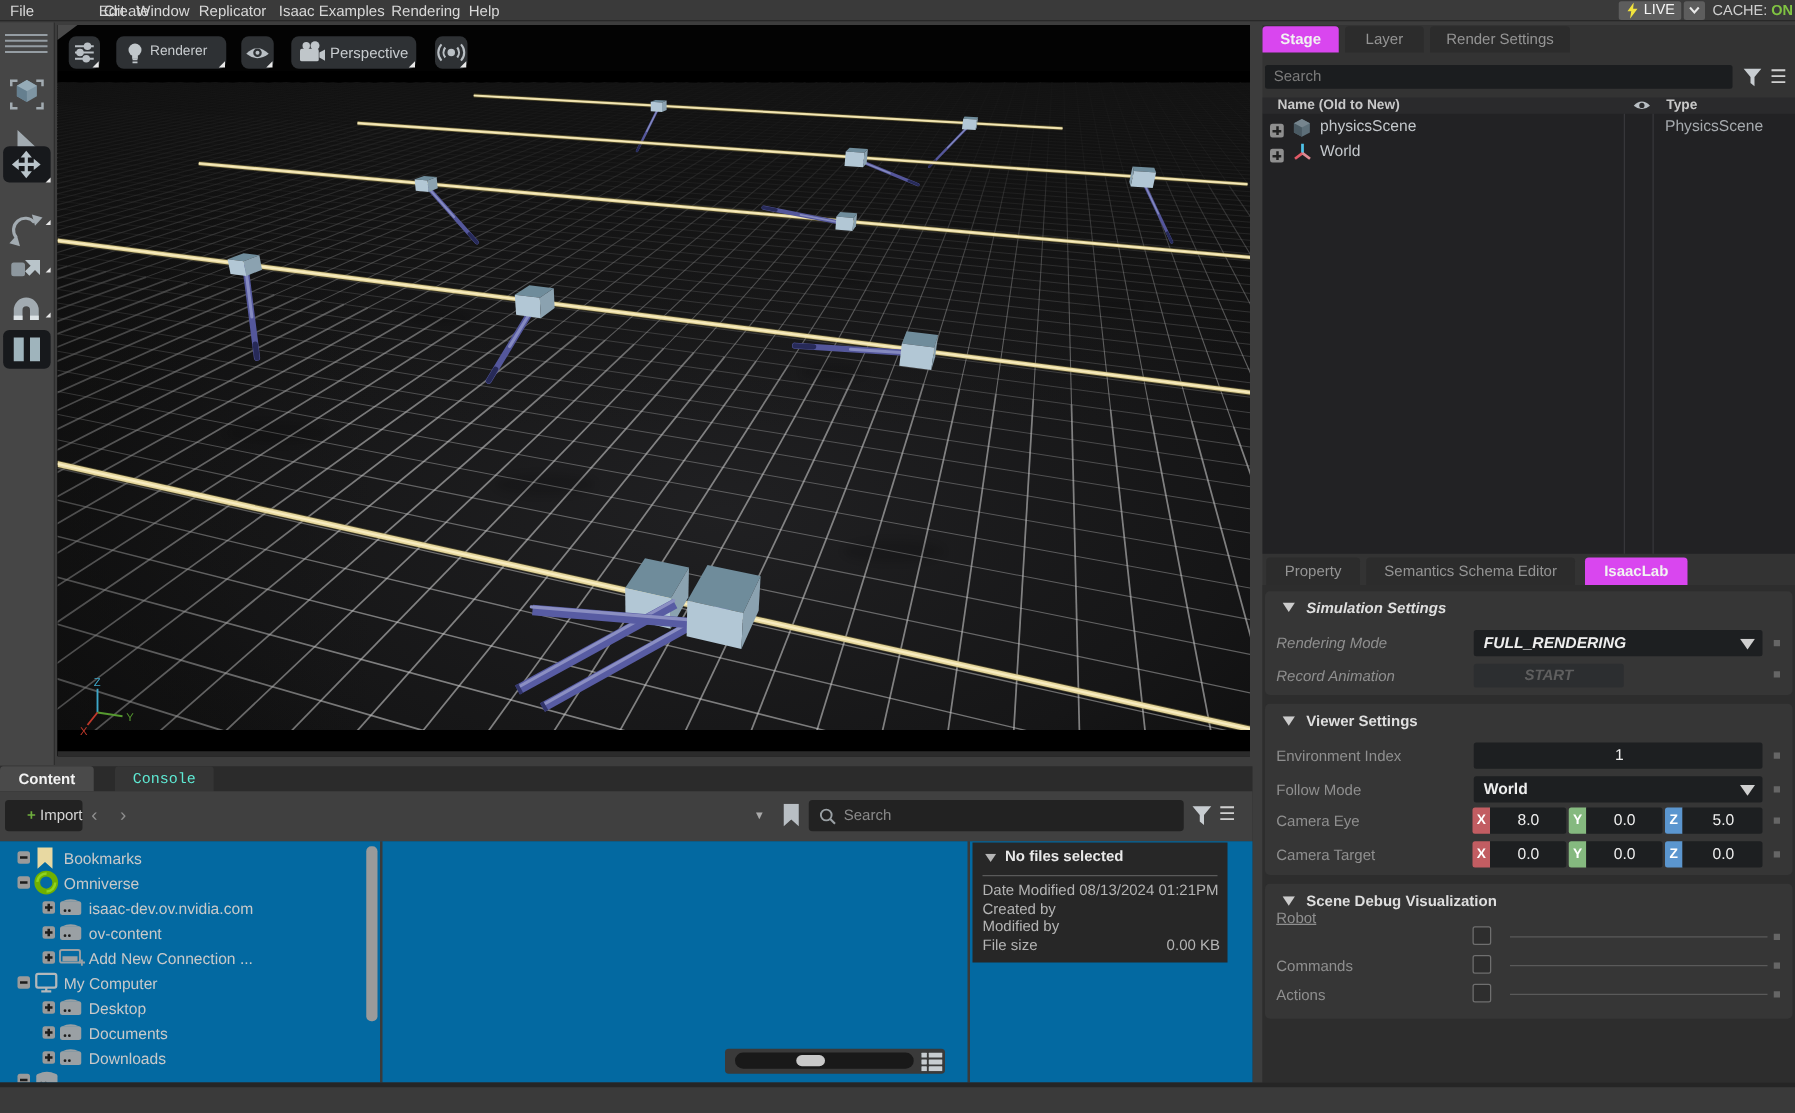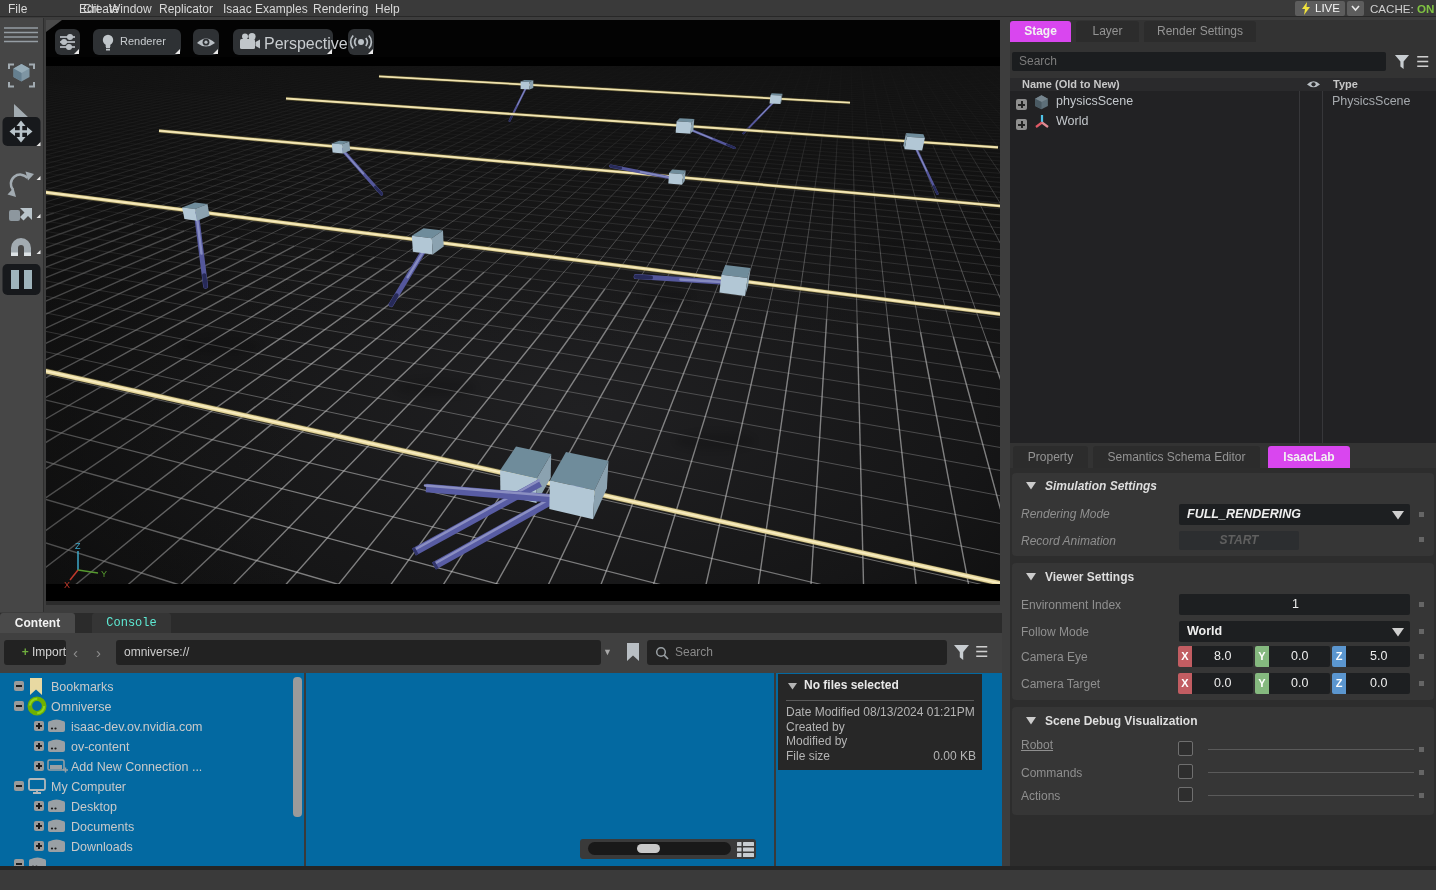--- a/index.html
+++ b/index.html
@@ -128,21 +128,21 @@
     </div>
     <div class="abs" style="left:187px;top:9px;width:100px;height:26px;background:#2e3134;border-radius:6px;">
       <svg width="24" height="20" viewBox="0 0 24 20" style="position:absolute;left:4px;top:3px;">
           <g fill="#c0c6ca">
             <circle cx="8" cy="4.5" r="3"></circle>
             <circle cx="15" cy="4.5" r="3.6"></circle>
             <rect x="3" y="7" width="15" height="10" rx="1.5"></rect>
             <path d="M18.5 10 l4.5 -2.5 v9 l-4.5 -2.5 Z"></path>
           </g>
         </svg>
-      <span class="abs" style="left:31px;top:6px;color:#c8cccf;font-size:16px;">Perspective</span>
+      <span class="abs" style="left:31px;top:6px;color:#c8cccf;font-size:12px;">Perspective</span>
       <div class="abs" style="left:94px;top:20px;width:0;height:0;border-left:5px solid transparent;border-bottom:5px solid #e8e8e8;"></div>
     </div>
     <div class="abs" style="left:302px;top:9px;width:26px;height:26px;background:#2e3134;border-radius:6px;">
       <svg width="26" height="26" viewBox="0 0 26 26">
           <g fill="none" stroke="#b9bfc4">
             <circle cx="13" cy="13" r="3" fill="#b9bfc4" stroke="none"></circle>
             <path d="M8.2 9 a6.5 6.5 0 0 0 0 8 M17.8 9 a6.5 6.5 0 0 1 0 8" stroke-width="1.7"></path>
             <path d="M5.2 6.5 a9.5 9.5 0 0 0 0 13 M20.8 6.5 a9.5 9.5 0 0 1 0 13" stroke-width="1.7"></path>
           </g>
         </svg>
@@ -1057,21 +1057,20 @@
 </svg></div>
 </div>
 
 <div class="abs" style="left:0;top:613px;width:1002px;height:253px;background:#2b2b2b;">
   <div class="abs tab tabon" style="left:0;top:0;width:75px;height:20px;line-height:20px;background:#4a4a4a;">Content</div>
   <div class="abs tab" style="left:92px;top:0;width:79px;height:20px;line-height:20px;background:#353535;color:#5eead4;font-family:Liberation Mono, monospace;">Console</div>
   <div class="abs" style="left:0;top:20px;width:1002px;height:40px;background:#404040;">
     <div class="abs" style="left:4px;top:7px;width:62px;height:25px;background:#222222;border-radius:3px;color:#d5d5d5;font-size:12px;line-height:25px;text-align:right;"><b style="color:#6fae3e;">+</b> Import</div>
     <span class="abs" style="left:73px;top:7px;color:#8f8f8f;font-size:15px;line-height:25px;">‹</span>
     <span class="abs" style="left:96px;top:7px;color:#8f8f8f;font-size:15px;line-height:25px;">›</span>
-    <div class="abs" style="left:116px;top:7px;width:485px;height:25px;background:#222222;border-radius:3px;color:#cccccc;font-size:12px;line-height:25px;padding-left:8px;">omniverse://</div>
     <span class="abs" style="left:603px;top:7px;color:#aaaaaa;font-size:9px;line-height:25px;">▼</span>
     <svg class="abs" style="left:626px;top:10px;" width="14" height="19" viewBox="0 0 14 19">
         <path d="M1 0 h12 v18 l-6 -5.5 l-6 5.5 Z" fill="#b9bfc4"></path>
       </svg>
     <div class="abs" style="left:647px;top:7px;width:300px;height:25px;background:#222222;border-radius:3px;">
       <svg width="14" height="14" viewBox="0 0 14 14" style="position:absolute;left:8px;top:6px;">
           <circle cx="6" cy="6" r="4.3" fill="none" stroke="#9aa0a4" stroke-width="1.5"></circle>
           <line x1="9.2" y1="9.2" x2="13" y2="13" stroke="#9aa0a4" stroke-width="1.7"></line>
         </svg>
       <span class="abs" style="left:28px;top:0;color:#8a8a8a;font-size:12px;line-height:25px;">Search</span>
@@ -1279,21 +1278,21 @@
       <span class="dot" style="left:407px;top:39px;"></span>
         <span class="dot" style="left:407px;top:66px;"></span>
         <span class="dot" style="left:407px;top:91px;"></span>
         <span class="dot" style="left:407px;top:118px;"></span>
     </div>
     <div class="abs sect" style="left:2px;top:239px;width:422px;height:108px;">
       <svg class="abs" style="left:14px;top:10px;" width="10" height="8" viewBox="0 0 10 8">
           <path d="M0 0 h10 l-5 7.5 Z" fill="#cccccc"></path>
         </svg>
       <span class="abs shead" style="left:33px;top:7px;">Scene Debug Visualization</span>
-      <span class="abs lbl" style="left:9px;top:31px;text-decoration:underline;">Robot</span>
+      <span class="abs lbl" style="left:9px;top:20px;text-decoration:underline;">Robot</span>
       <div class="cb" style="left:166px;top:34px;"></div>
       <div class="hline" style="left:196px;top:42px;width:206px;"></div>
       <span class="dot" style="left:407px;top:40px;"></span>
       <span class="abs lbl" style="left:9px;top:59px;">Commands</span>
       <div class="cb" style="left:166px;top:57px;"></div>
       <div class="hline" style="left:196px;top:65px;width:206px;"></div>
       <span class="dot" style="left:407px;top:63px;"></span>
       <span class="abs lbl" style="left:9px;top:82px;">Actions</span>
       <div class="cb" style="left:166px;top:80px;"></div>
       <div class="hline" style="left:196px;top:88px;width:206px;"></div>

